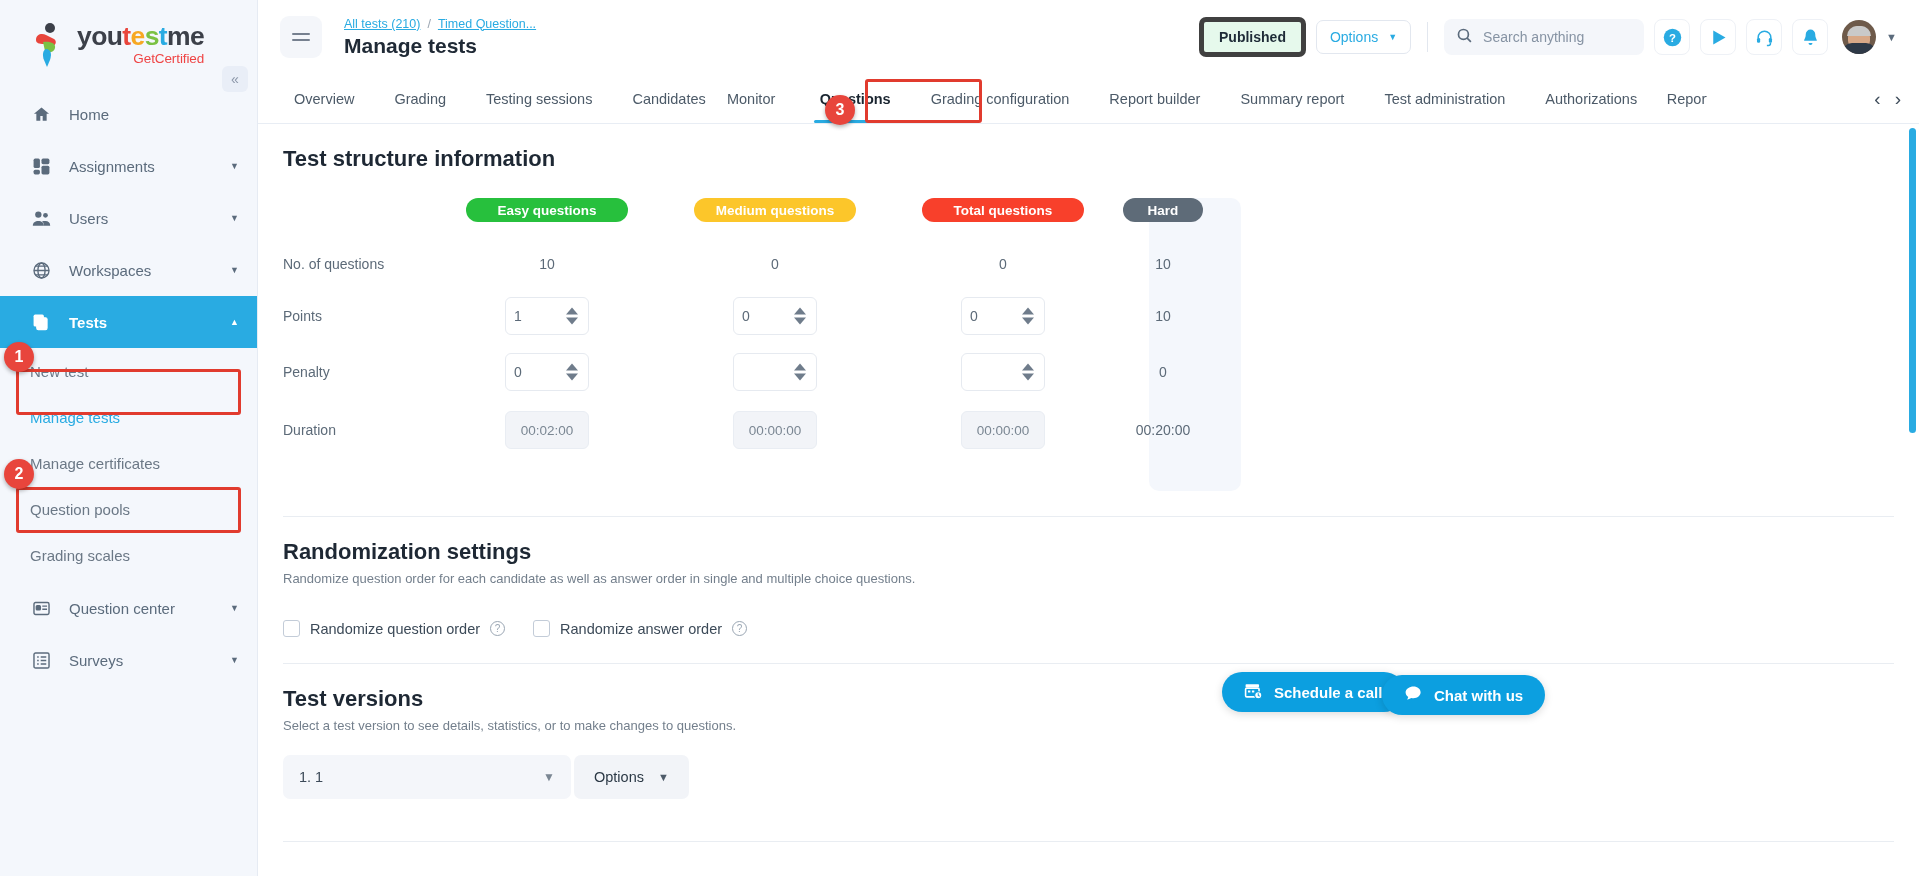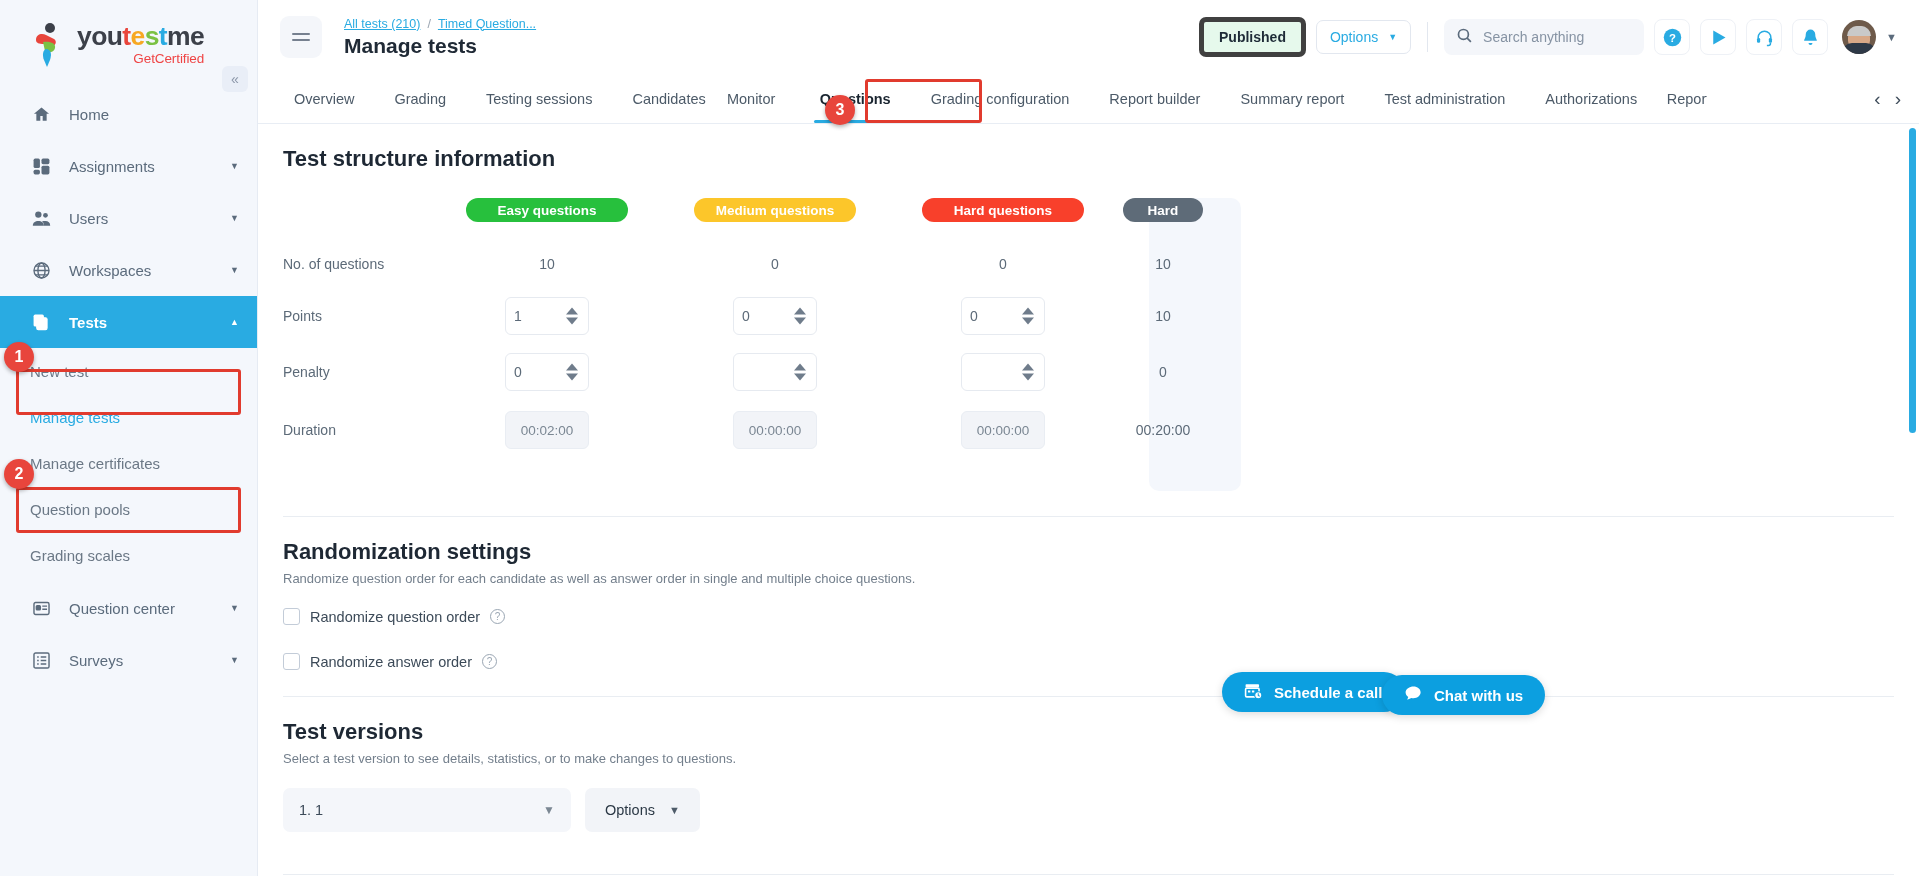--- a/index.html
+++ b/index.html
@@ -218,32 +218,32 @@
 
   .durbox {
     width: 84px; height: 38px; border: 1px solid #e9edf3; border-radius: 6px;
     background: #f2f4f8; display: flex; align-items: center; justify-content: center;
     font-size: 13.5px; color: #7b8793; cursor: default;
   }
 
   hr.sep-line { border: none; border-top: 1px solid #e9edf2; margin: 28px 25px 0 25px; }
 
   
-  .chk-row { display: flex; gap: 28px; margin: 22px 0 0 25px; flex-direction: column; }
+  .chk-row { display: flex; align-items: center; gap: 28px; margin: 34px 0 0 25px; }
   .chk-item { display: flex; align-items: center; gap: 10px; cursor: pointer; }
   .chkbox { width: 17px; height: 17px; border: 1.5px solid #c3ccd8; border-radius: 3px; background:#fff; }
   .chk-label { font-size: 14.5px; color: #3c4a58; }
   .qmark {
     width: 15px; height: 15px; border-radius: 50%; border: 1.2px solid #9aa6b3;
     color: #9aa6b3; font-size: 10px; display: flex; align-items: center;
     justify-content: center; cursor: pointer;
   }
 
   
-  .ver-row { display: flex; align-items: center; gap: 14px; margin: 22px 0 0 25px; }
+  .ver-row { display: flex; align-items: center; gap: 3px; margin: 22px 0 0 25px; }
   #ver-select {
     width: 288px; height: 44px; border-radius: 7px; background: #f4f6fa;
     display: flex; align-items: center; justify-content: space-between;
     padding: 0 16px; font-size: 14.5px; color: #3c4a58; cursor: pointer;
   }
   #ver-select .cv { color:#7b8793; font-size: 12px; }
   #ver-options {
     height: 44px; border-radius: 7px; background: #f2f4f8;
     display: flex; align-items: center; gap: 14px;
     padding: 0 20px; font-size: 14.5px; color: #2b3845; cursor: pointer;
@@ -508,21 +508,21 @@
 
     <div class="srow" style="margin-bottom:18px;">
       <div class="scell-label"></div>
       <div class="scell">
         <div class="pill easy">Easy questions</div>
       </div>
       <div class="scell">
         <div class="pill medium">Medium questions</div>
       </div>
       <div class="scell">
-        <div class="pill hard">Hard questions</div>
+        <div class="pill hard">Total questions</div>
       </div>
       <div class="scell-total">
         <div class="pill total">Hard</div>
       </div>
     </div>
 
     <div class="srow" style="height:48px;">
       <div class="scell-label">No. of questions</div>
       <div class="scell">
           <span class="num">10</span>

